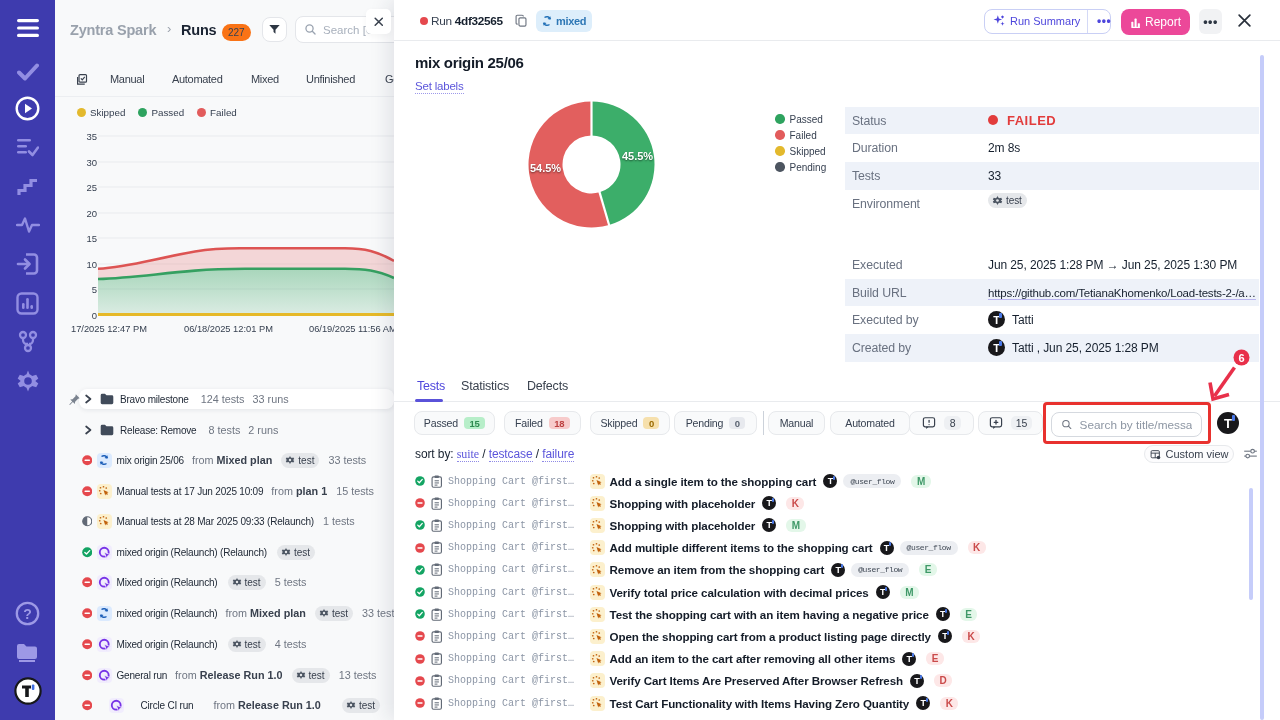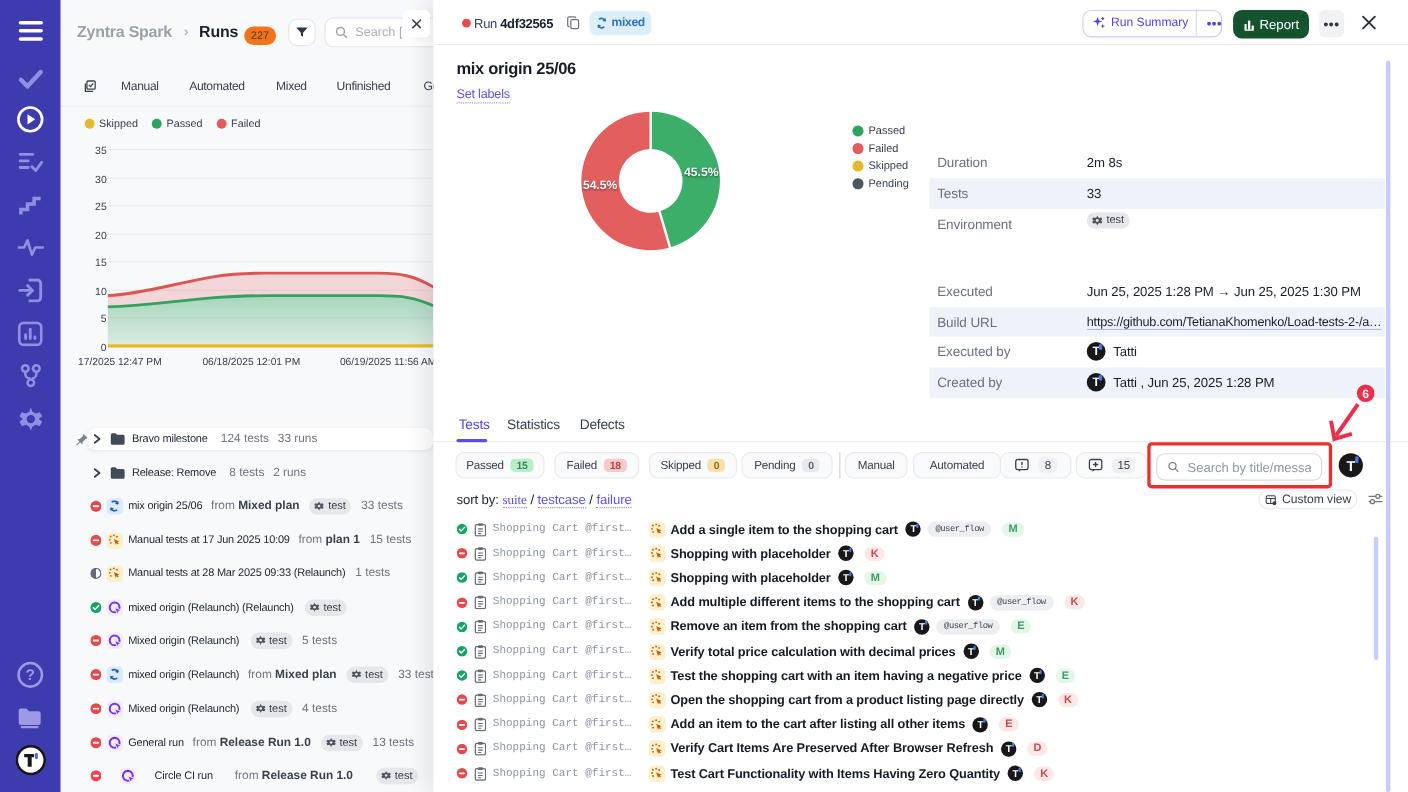--- a/index.html
+++ b/index.html
@@ -460,21 +460,21 @@
     <div class="abs" style="left:590px; top:9px; width:127px; height:25px; background:#fff; border:1px solid #c9cff5; border-radius:8px;"></div>
     <div class="abs" style="left:598px; top:14px;"><svg width="14" height="14" viewBox="0 0 24 24" fill="#4e46dc">
           <path d="M10 2 L11.8 7.6 L17.4 9.4 L11.8 11.2 L10 16.8 L8.2 11.2 L2.6 9.4 L8.2 7.6 Z"></path>
           <path d="M18 13 L18.9 15.7 L21.6 16.6 L18.9 17.5 L18 20.2 L17.1 17.5 L14.4 16.6 L17.1 15.7 Z"></path>
           <rect x="17" y="2.5" width="2" height="5" rx="1"></rect>
           <rect x="15.5" y="4" width="5" height="2" rx="1"></rect>
         </svg></div>
     <div class="abs" style="left:616px; top:15px; font-size:11px; color:#4e46dc; font-weight:500;">Run Summary</div>
     <div class="abs" style="left:693px; top:10px; width:1px; height:23px; background:#d4d9f6;"></div>
     <div class="abs" style="left:703px; top:14px; color:#4e46dc; font-size:12px; letter-spacing:0.5px; font-weight:700;">•••</div>
-    <div class="abs" style="left:727px; top:9px; width:69px; height:26px; background:#14532d; border-radius:8px; display:flex; align-items:center; justify-content:center; gap:2px;">
+    <div class="abs" style="left:727px; top:9px; width:69px; height:26px; background:#ec4899; border-radius:8px; display:flex; align-items:center; justify-content:center; gap:2px;">
       <svg width="13" height="13" viewBox="0 0 20 20">
           <rect x="2" y="9" width="3.2" height="8" rx="1" fill="#fff"></rect>
           <rect x="7" y="4" width="3.2" height="13" rx="1" fill="#fff"></rect>
           <rect x="12" y="11" width="3.2" height="6" rx="1" fill="#fff"></rect>
           <rect x="2" y="16.7" width="13.4" height="1.6" rx="0.8" fill="#fff"></rect>
         </svg>
       <span style="color:#fff; font-size:12px; font-weight:500;">Report</span>
     </div>
     <div class="abs" style="left:805px; top:9px; width:23px; height:25px; background:#f1f2f4; border-radius:6px; display:flex; align-items:center; justify-content:center; color:#2d3643; font-size:12.5px; letter-spacing:0.5px; font-weight:700;">•••</div>
     <div class="abs" style="left:843px; top:13px;"><svg width="15" height="15" viewBox="0 0 14 14">
@@ -493,20 +493,24 @@
       <text x="-46" y="7.5" font-size="11" font-weight="700" fill="#fff" text-anchor="middle" style="text-shadow:0 1px 2px rgba(0,0,0,0.55);">54.5%</text>
     </svg>
 
     <div class="abs" style="left:381px; top:111px; font-size:10px; color:#374151;">
       <div style="display:flex;align-items:center;gap:5px;height:16px;"><span style="width:9.5px;height:9.5px;border-radius:50%;background:#2ea35f;"></span>Passed</div>
       <div style="display:flex;align-items:center;gap:5px;height:16px;"><span style="width:9.5px;height:9.5px;border-radius:50%;background:#e25c5c;"></span>Failed</div>
       <div style="display:flex;align-items:center;gap:5px;height:16px;"><span style="width:9.5px;height:9.5px;border-radius:50%;background:#e3b92d;"></span>Skipped</div>
       <div style="display:flex;align-items:center;gap:5px;height:16px;"><span style="width:9.5px;height:9.5px;border-radius:50%;background:#4d5560;"></span>Pending</div>
     </div>
 
+    <div class="trow lightrow" style="top:106.5px;">
+        <span class="lbl">Status</span>
+        <span class="val" style="font-weight:700; color:#e23c3c; font-size:13px; letter-spacing:0.5px; top:6px;"><span style="display:inline-block;width:10px;height:10px;border-radius:50%;background:#e23c3c;margin-right:9px;"></span>FAILED</span>
+      </div>
     <div class="trow" style="top:134.2px;">
         <span class="lbl">Duration</span>
         <span class="val">2m 8s</span>
       </div>
     <div class="trow lightrow" style="top:161.9px;">
         <span class="lbl">Tests</span>
         <span class="val">33</span>
       </div>
     <div class="trow" style="top:189.6px;">
         <span class="lbl">Environment</span>
@@ -836,21 +840,21 @@
             <svg width="12" height="12" viewBox="0 0 24 24">
               <path d="M11 10 L21 14.5 L16.5 16.5 L14.5 21 Z" fill="#c2620d"></path>
               <line x1="15" y1="15" x2="19" y2="19" stroke="#c2620d" stroke-width="2.4"></line>
               <circle cx="11" cy="3.5" r="1.7" fill="#c2620d"></circle>
               <circle cx="5" cy="5.5" r="1.7" fill="#c2620d"></circle>
               <circle cx="3.5" cy="11.5" r="1.7" fill="#c2620d"></circle>
               <circle cx="5.5" cy="17" r="1.7" fill="#c2620d"></circle>
               <circle cx="16.5" cy="6" r="1.7" fill="#c2620d"></circle>
             </svg>
           </span>
-          <span class="trtitle">Add an item to the cart after listing all other items</span>
+          <span class="trtitle">Add an item to the cart after removing all other items</span>
           <span class="avT" style="flex:none;width:14px;height:14px;font-size:9px;margin-left:7px;">T<i style="width:2px;height:4px;top:1.5px;right:2.5px;"></i></span>
           <span class="lbadge lred">E</span>
         </div>
         <div class="testrow" style="top:669.8px;">
           <svg style="flex:none;margin-left:1px;" width="10" height="10" viewBox="0 0 14 14">
             <circle cx="7" cy="7" r="6.7" fill="#e5484d"></circle>
             <rect x="3.2" y="5.9" width="7.6" height="2.2" rx="1.1" fill="#fff"></rect>
           </svg>
           <svg style="flex:none;margin-left:6px;" width="11.5" height="13" viewBox="0 0 16 18">
             <rect x="1.5" y="2.5" width="13" height="14.5" rx="2" fill="none" stroke="#626a76" stroke-width="1.6"></rect>

